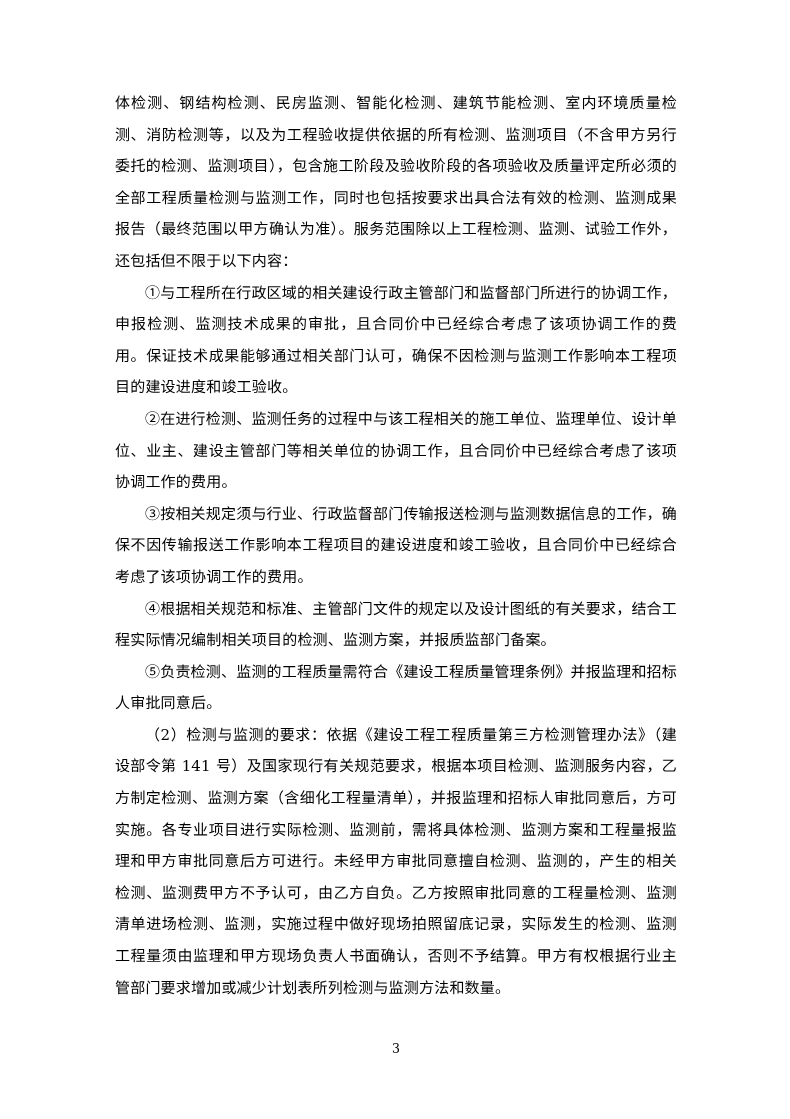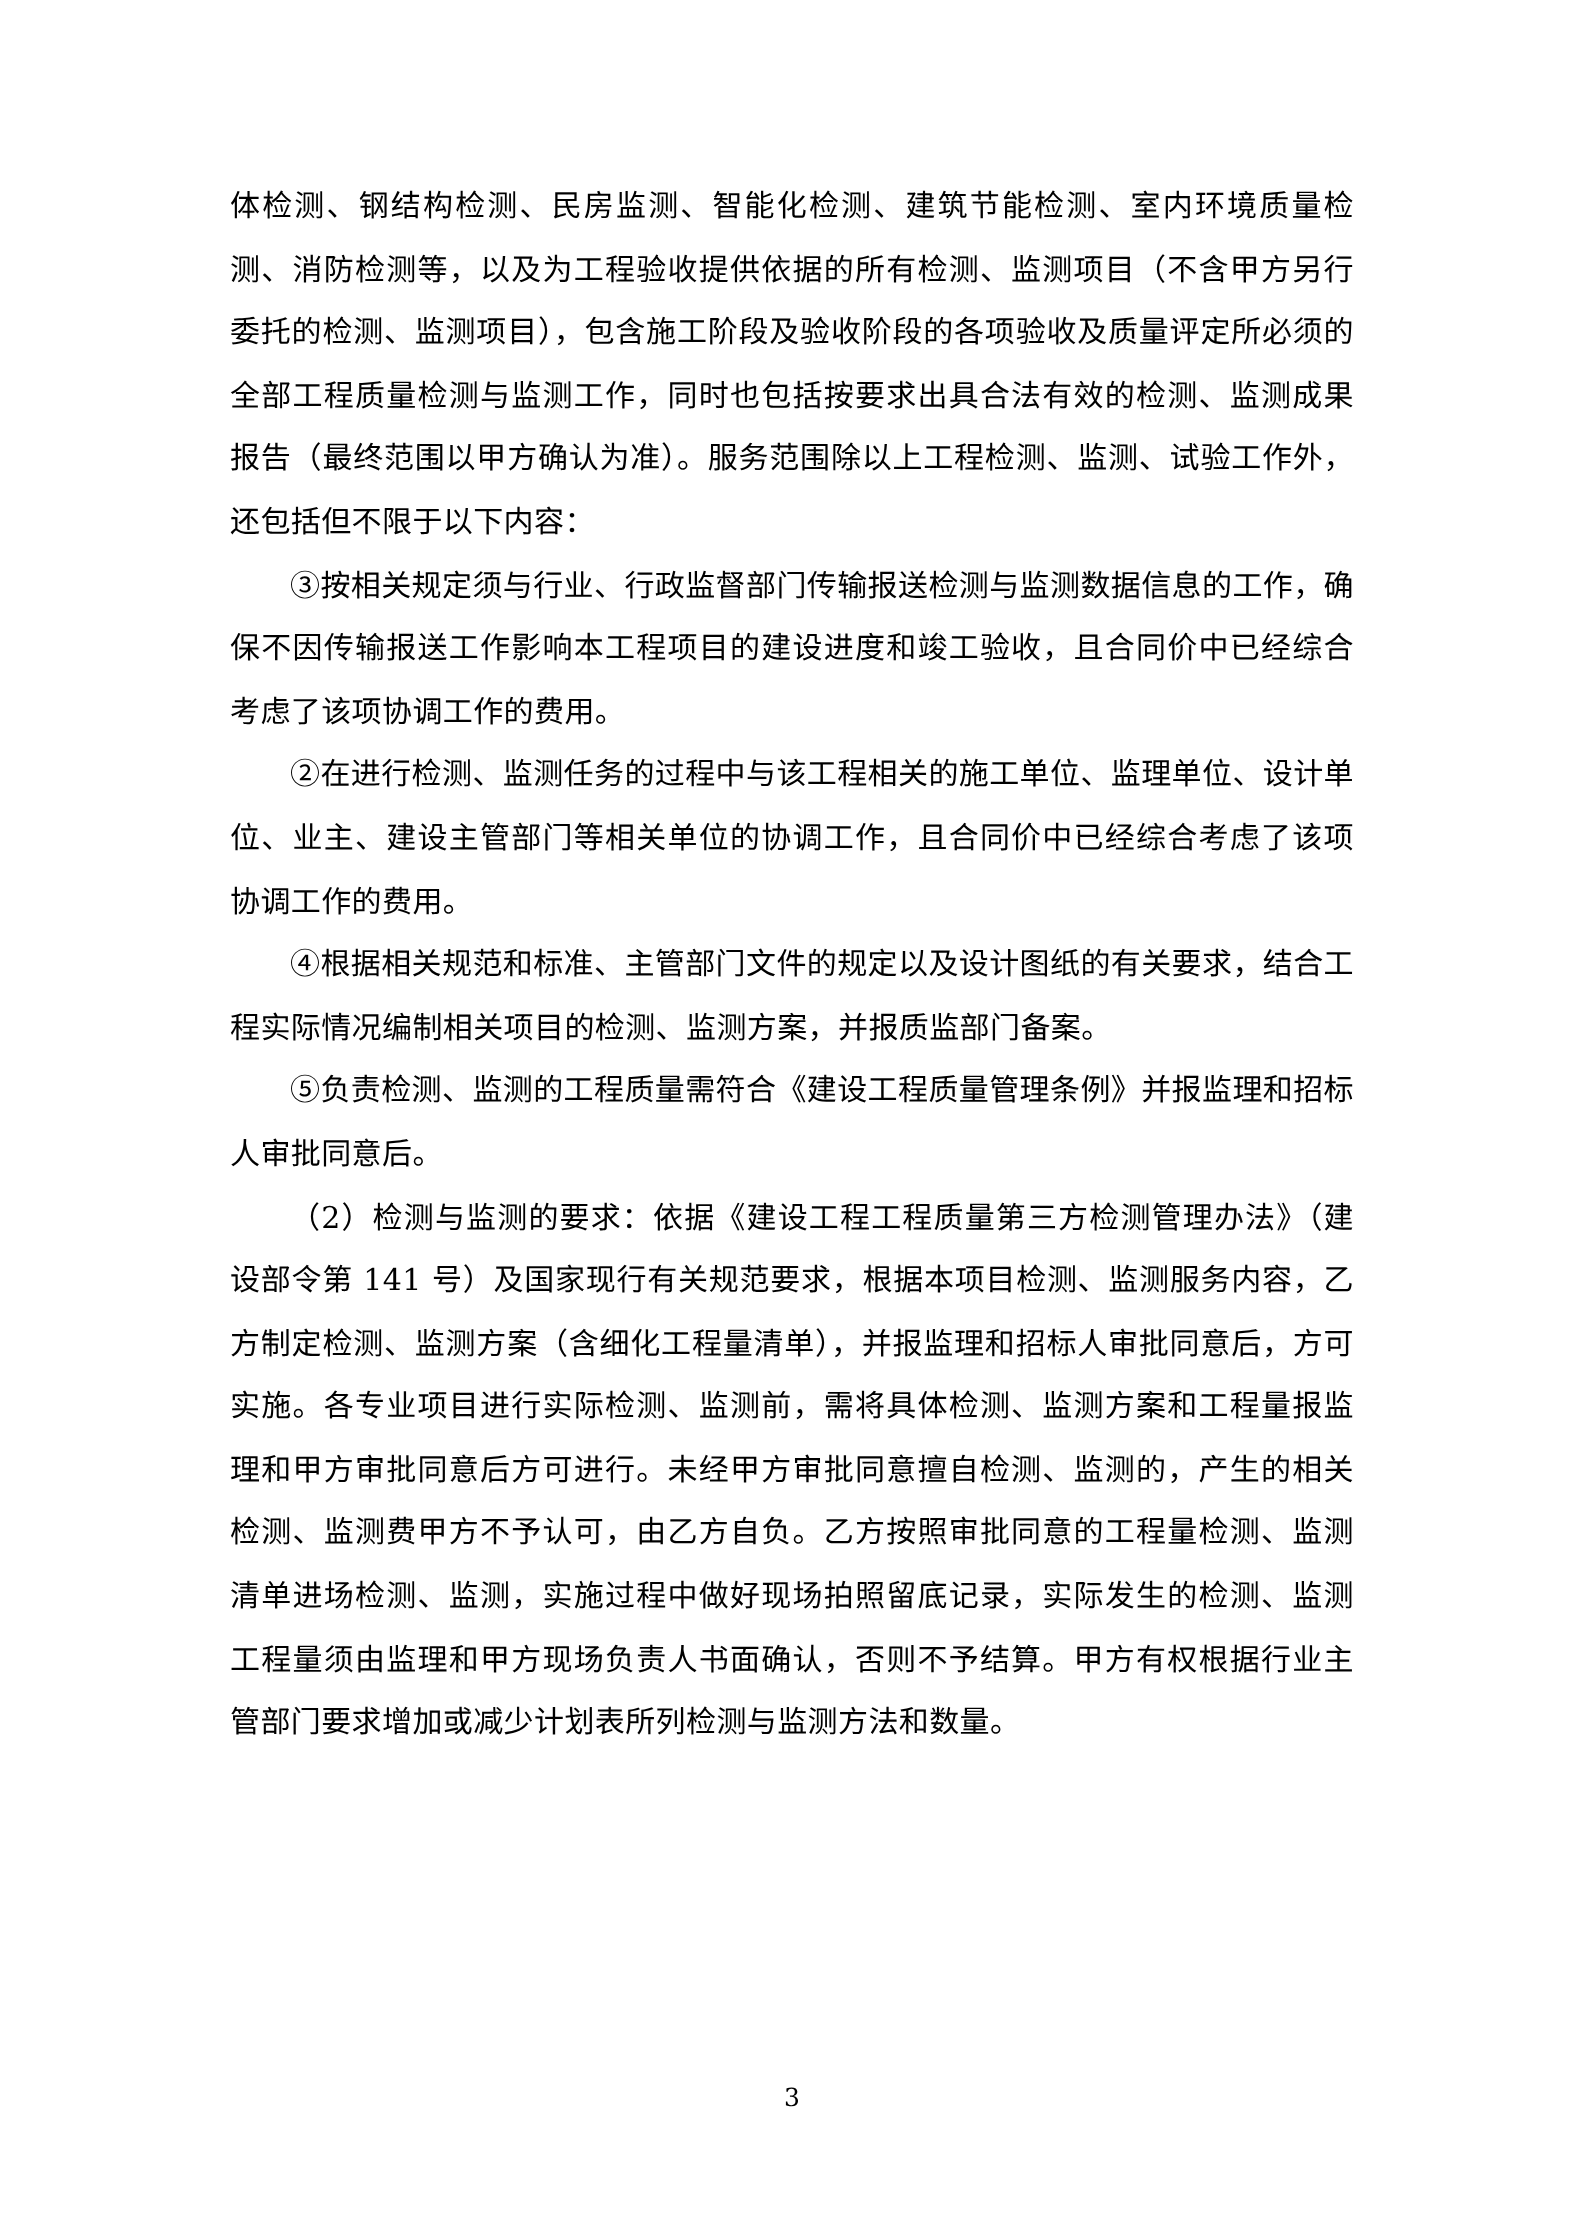--- a/index.html
+++ b/index.html
@@ -47,22 +47,23 @@
     color: #000000;
     font-family: "DejaVu Serif", "Liberation Serif", serif;
   }
 </style>
 </head>
 <body>
 
 <div class="page">
   <div class="doc-body">
     <p class="para">体检测、钢结构检测、民房监测、智能化检测、建筑节能检测、室内环境质量检测、消防检测等，以及为工程验收提供依据的所有检测、监测项目（不含甲方另行委托的检测、监测项目），包含施工阶段及验收阶段的各项验收及质量评定所必须的全部工程质量检测与监测工作，同时也包括按要求出具合法有效的检测、监测成果报告（最终范围以甲方确认为准）。服务范围除以上工程检测、监测、试验工作外，还包括但不限于以下内容：</p>
+    <p class="para indent">①与工程所在行政区域的相关建设行政主管部门和监督部门所进行的协调工作，申报检测、监测技术成果的审批，且合同价中已经综合考虑了该项协调工作的费用。保证技术成果能够通过相关部门认可，确保不因检测与监测工作影响本工程项目的建设进度和竣工验收。</p>
+    <p class="para indent">②在进行检测、监测任务的过程中与该工程相关的施工单位、监理单位、设计单位、业主、建设主管部门等相关单位的协调工作，且合同价中已经综合考虑了该项协调工作的费用。</p>
     <p class="para indent">③按相关规定须与行业、行政监督部门传输报送检测与监测数据信息的工作，确保不因传输报送工作影响本工程项目的建设进度和竣工验收，且合同价中已经综合考虑了该项协调工作的费用。</p>
-    <p class="para indent">②在进行检测、监测任务的过程中与该工程相关的施工单位、监理单位、设计单位、业主、建设主管部门等相关单位的协调工作，且合同价中已经综合考虑了该项协调工作的费用。</p>
     <p class="para indent">④根据相关规范和标准、主管部门文件的规定以及设计图纸的有关要求，结合工程实际情况编制相关项目的检测、监测方案，并报质监部门备案。</p>
     <p class="para indent">⑤负责检测、监测的工程质量需符合《建设工程质量管理条例》并报监理和招标人审批同意后。</p>
     <p class="para indent">（2）检测与监测的要求：依据《建设工程工程质量第三方检测管理办法》（建设部令第 141 号）及国家现行有关规范要求，根据本项目检测、监测服务内容，乙方制定检测、监测方案（含细化工程量清单），并报监理和招标人审批同意后，方可实施。各专业项目进行实际检测、监测前，需将具体检测、监测方案和工程量报监理和甲方审批同意后方可进行。未经甲方审批同意擅自检测、监测的，产生的相关检测、监测费甲方不予认可，由乙方自负。乙方按照审批同意的工程量检测、监测清单进场检测、监测，实施过程中做好现场拍照留底记录，实际发生的检测、监测工程量须由监理和甲方现场负责人书面确认，否则不予结算。甲方有权根据行业主管部门要求增加或减少计划表所列检测与监测方法和数量。</p>
   </div>
   <div class="page-footer">
     <span class="page-number">3</span>
   </div>
 </div>
 
 </body></html>

